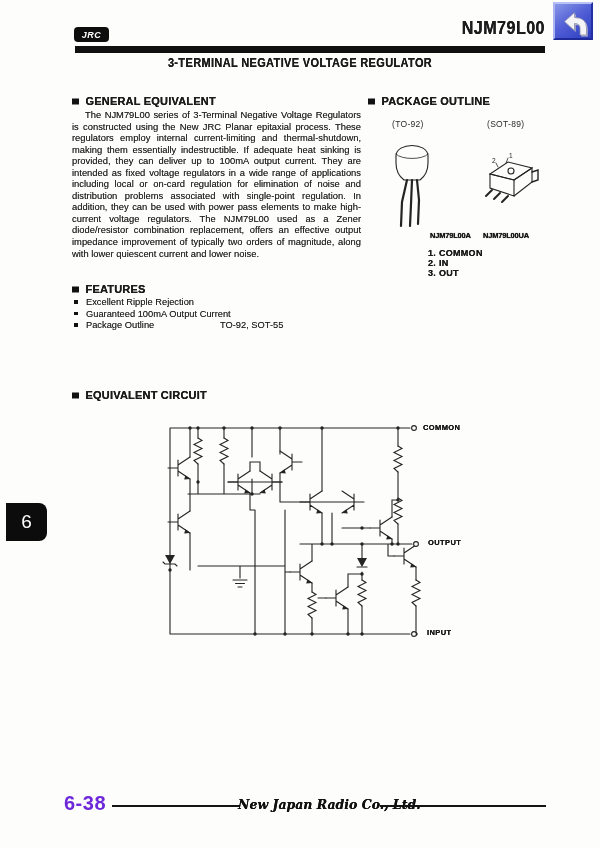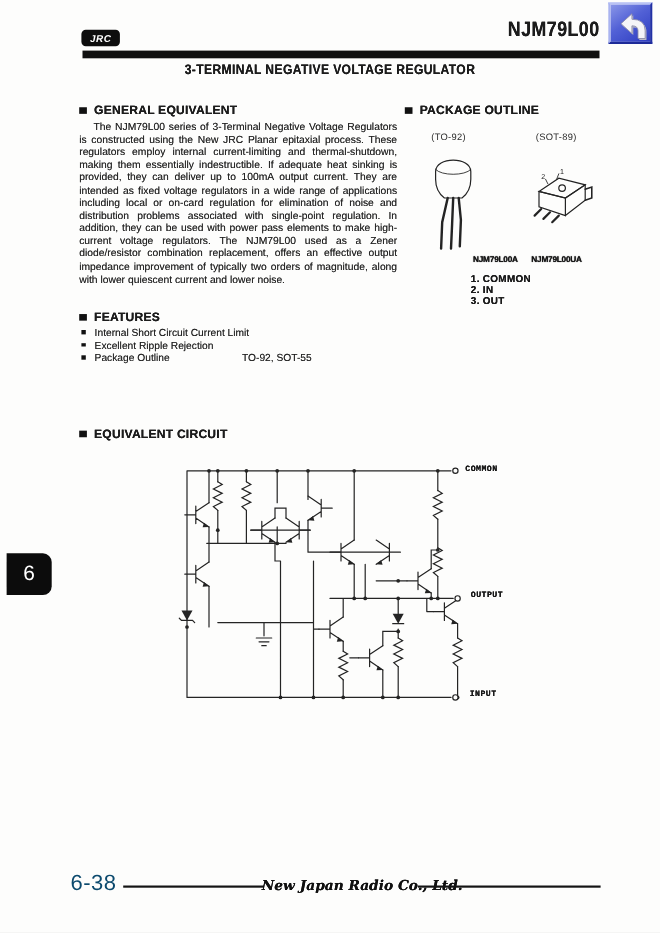--- a/index.html
+++ b/index.html
@@ -69,32 +69,32 @@
   .pkg-name {
     position:absolute; font-size:7.5px; font-weight:bold; letter-spacing:-0.2px;
     color:#161616; text-shadow:0 0 0.8px #000;
   }
   .pin-list { position:absolute; left:428px; top:248px; font-size:9px; font-weight:bold; }
   .pin-list div { height:10px; letter-spacing:0.3px; text-shadow:0 0 0.4px #000; }
   
   .circuit { position:absolute; left:140px; top:410px; }
   .term-label {
     position:absolute; font-size:7.5px; font-weight:bold; letter-spacing:0.4px;
-    color:#1a1a1a; text-shadow:0 0 0.4px #000;font-family:Liberation Mono, monospace;
+    color:#1a1a1a; text-shadow:0 0 0.4px #000;
   }
   
   .side-tab {
     position:absolute; left:6px; top:503px; width:41px; height:38px;
     background:#0c0c0c; border-radius:0 8px 8px 0;
     color:#fff; font-size:19px; display:flex; align-items:center; justify-content:center;
   }
   
   .foot-page {
-    position:absolute; left:64px; top:792px; font-size:20px; font-weight:400;
-    letter-spacing:0.5px; color:#0c4a6e;
+    position:absolute; left:64px; top:792px; font-size:20px; font-weight:700;
+    letter-spacing:0.5px; color:#6d28d9;
   }
   .foot-rule-l { position:absolute; left:112px; top:805px; width:128px; height:2.2px; background:#141414; }
   .foot-rule-r { position:absolute; left:380px; top:805px; width:166px; height:2.2px; background:#141414; }
   .foot-co {
     position:absolute; left:238px; top:797px; width:142px; text-align:center;
     font-family:"DejaVu Serif", serif; font-style:italic; font-weight:bold;
     font-size:12.5px; color:#101010; white-space:nowrap; text-shadow:0 0 0.4px #000;
   }
   svg.lineart { stroke:#242424; fill:none; stroke-width:1.1; stroke-linecap:round; }
   svg.lineart text { stroke:none; fill:#222; font-family:"Liberation Sans",sans-serif; }
@@ -119,26 +119,26 @@
     <span class="sq"></span><span>GENERAL EQUIVALENT</span>
   </div>
   <div class="gd-body">The NJM79L00 series of 3-Terminal Negative Voltage Regulators is constructed using the New JRC Planar epitaxial process. These regulators employ internal current-limiting and thermal-shutdown, making them essentially indestructible. If adequate heat sinking is provided, they can deliver up to 100mA output current. They are intended as fixed voltage regulators in a wide range of applications including local or on-card regulation for elimination of noise and distribution problems associated with single-point regulation. In addition, they can be used with power pass elements to make high-current voltage regulators. The NJM79L00 used as a Zener diode/resistor combination replacement, offers an effective output impedance improvement of typically two orders of magnitude, along with lower quiescent current and lower noise.</div>
 
   <div class="sec-head" style="left:72px; top:283px;">
     <span class="sq"></span><span>FEATURES</span>
   </div>
   <div class="feat-list">
     <div class="feat-item">
       <span class="fb"></span>
-      <span>Internal Short Circuit Current Limit</span>
+      <span>Excellent Ripple Rejection</span>
       <span class="feat-value"></span>
     </div>
     <div class="feat-item">
       <span class="fb"></span>
-      <span>Excellent Ripple Rejection</span>
+      <span>Guaranteed 100mA Output Current</span>
       <span class="feat-value"></span>
     </div>
     <div class="feat-item">
       <span class="fb"></span>
       <span>Package Outline</span>
       <span class="feat-value">TO-92, SOT-55</span>
     </div>
   </div>
 
   <div class="sec-head" style="left:368px; top:95px;">

